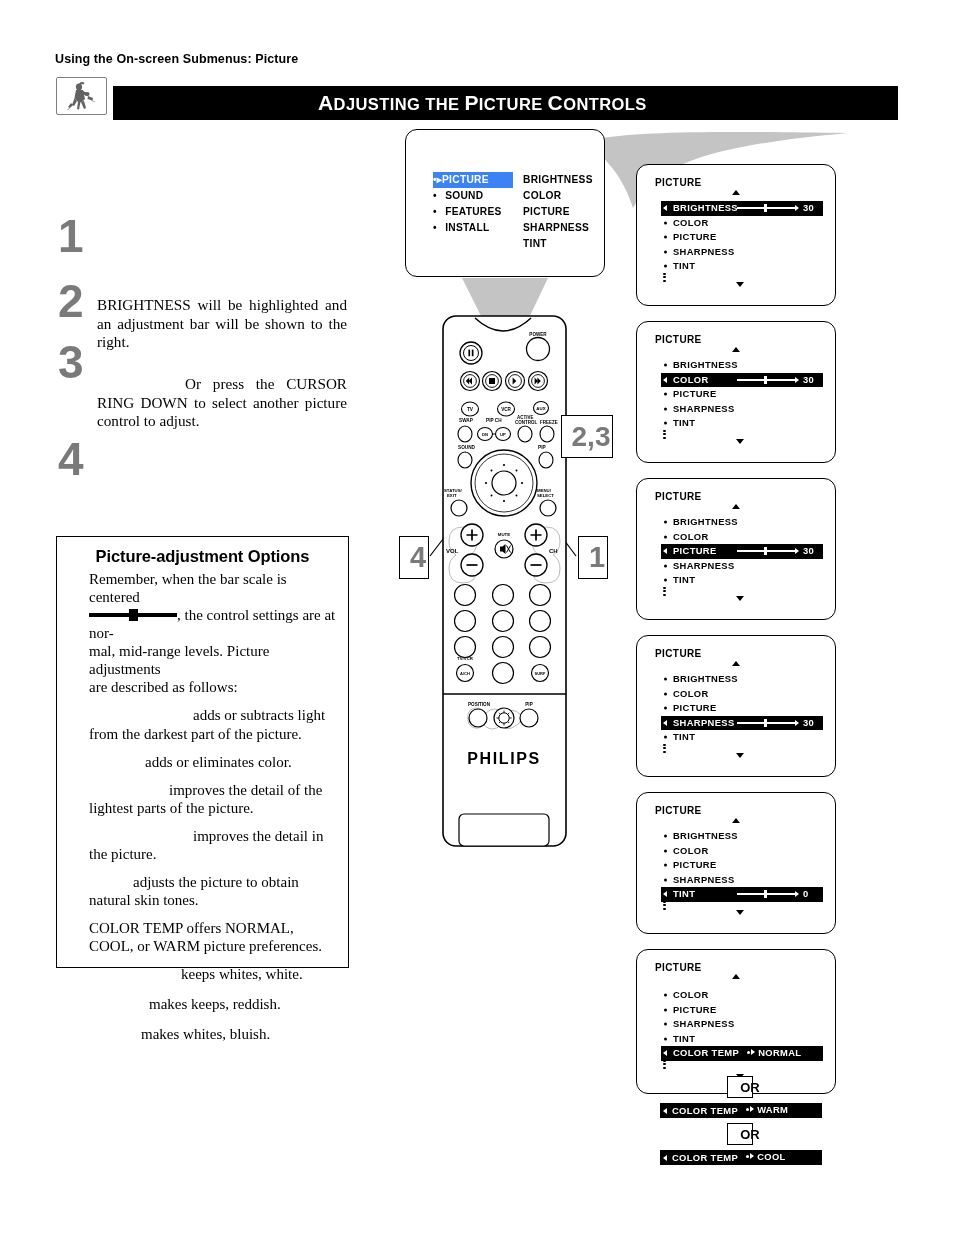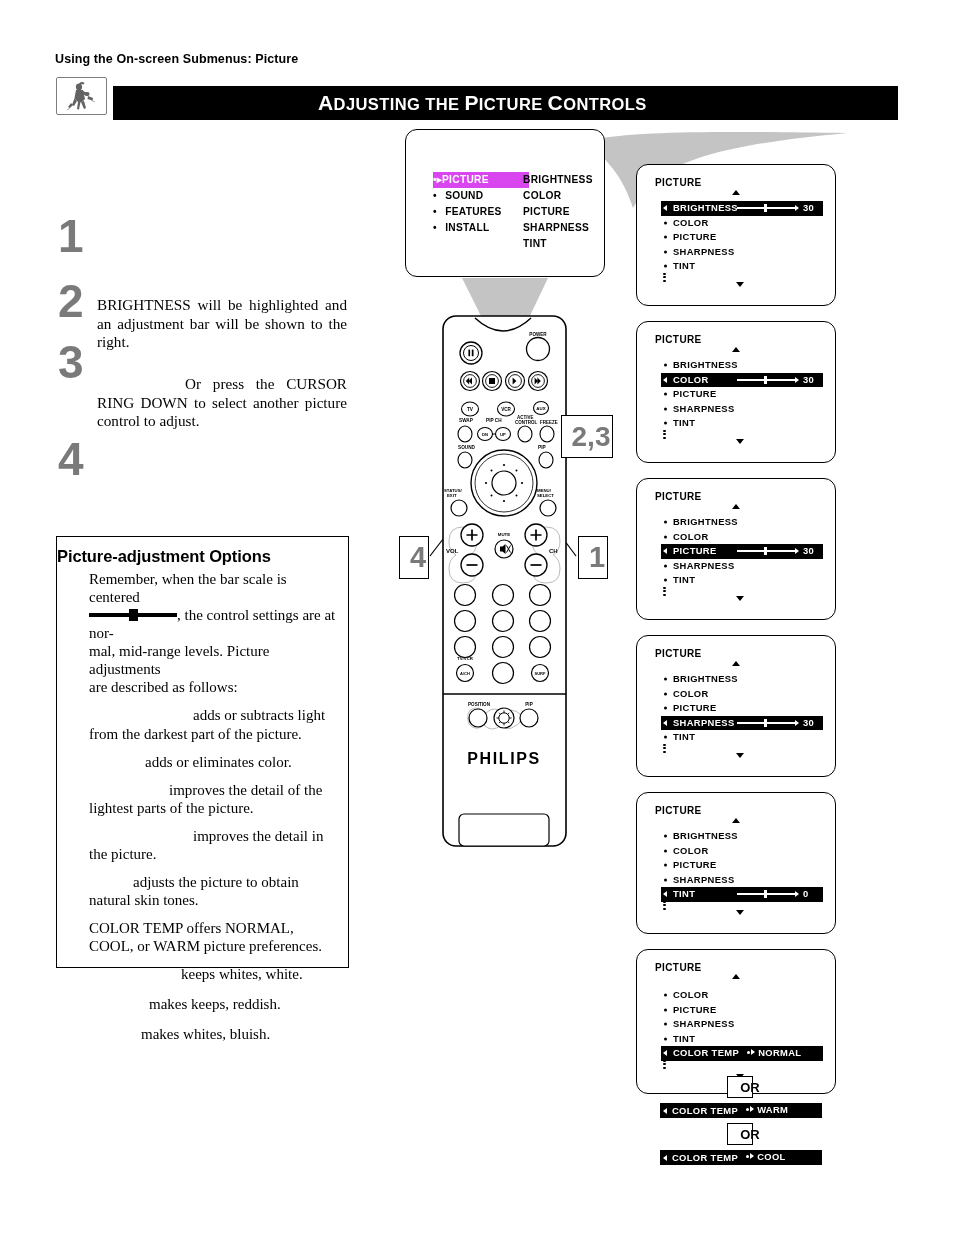--- a/index.html
+++ b/index.html
@@ -82,20 +82,21 @@
   .options-box {
     position: absolute;
     left: 56px; top: 536px;
     width: 293px; height: 432px;
     border: 1px solid #000;
     box-sizing: border-box;
     background: #fff;
   }
   .options-title {
     margin: 10px 0 4px 0;
+    text-align: center;
     font-family: "Liberation Sans", sans-serif;
     font-weight: bold;
     font-size: 16.5px;
     letter-spacing: -.1px;
   }
   .options-body {
     padding: 0 8px 0 8px;
     font-family: "Liberation Serif", serif;
     font-size: 15px;
     line-height: 1.205;
@@ -160,22 +161,22 @@
   .osd-row {
     font-family: "Liberation Sans", sans-serif;
     font-weight: bold;
     font-size: 10.2px;
     letter-spacing: .3px;
     height: 16px;
     line-height: 16px;
     white-space: nowrap;
   }
   .osd-row.hl {
-    background: #d946ef; color: #fff;
-    padding-right: 18px;
+    background: #3b82f6; color: #fff;
+    padding-right: 2px;
     width: 78px;
   }
   .bullet-dot { display:inline-block; width:9px; }
 
   
   .osd-panel {
     position: absolute;
     left: 636px;
     width: 200px;
     height: 142px;

